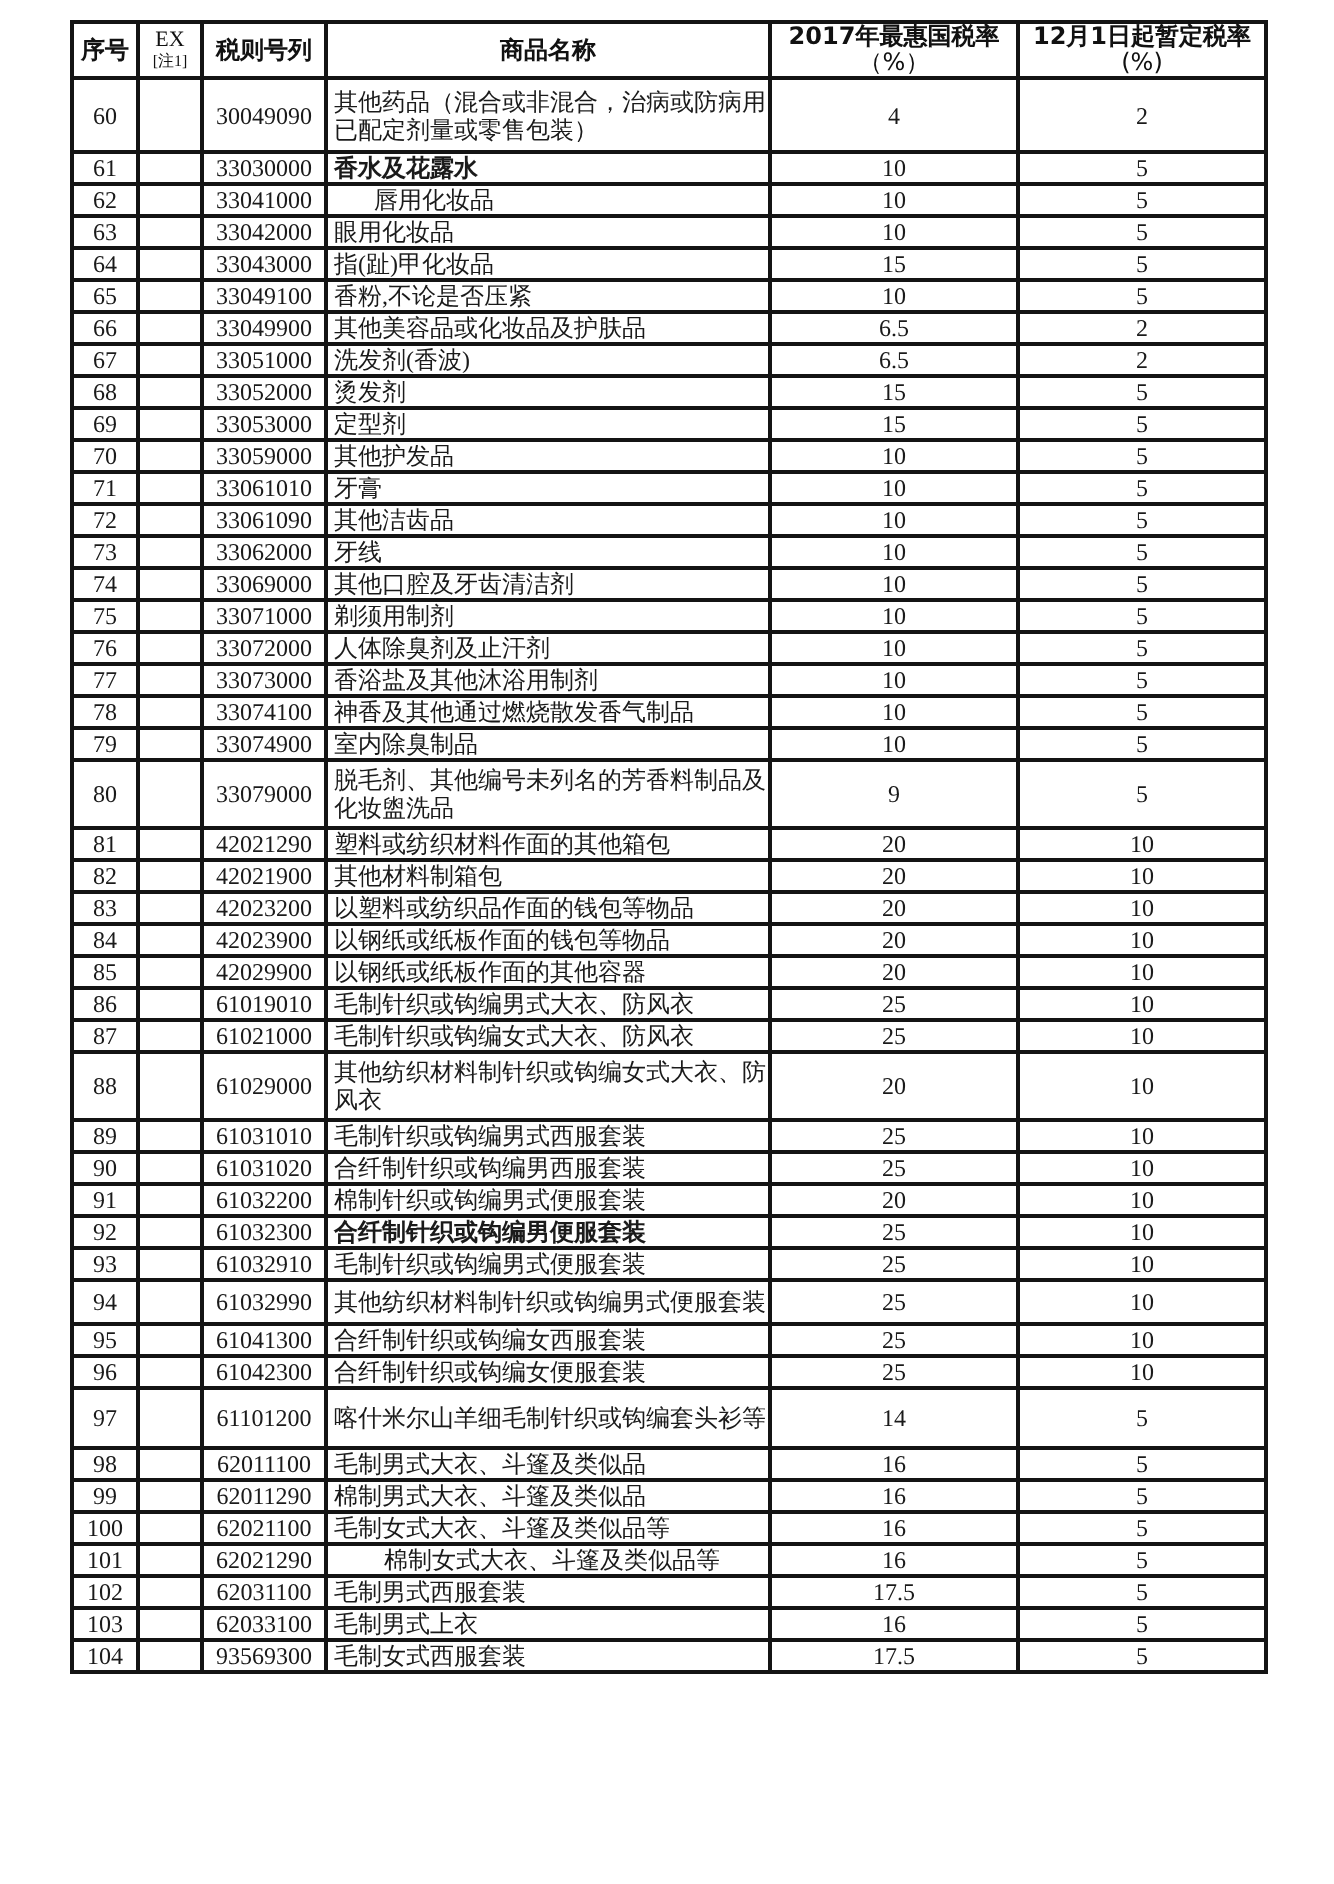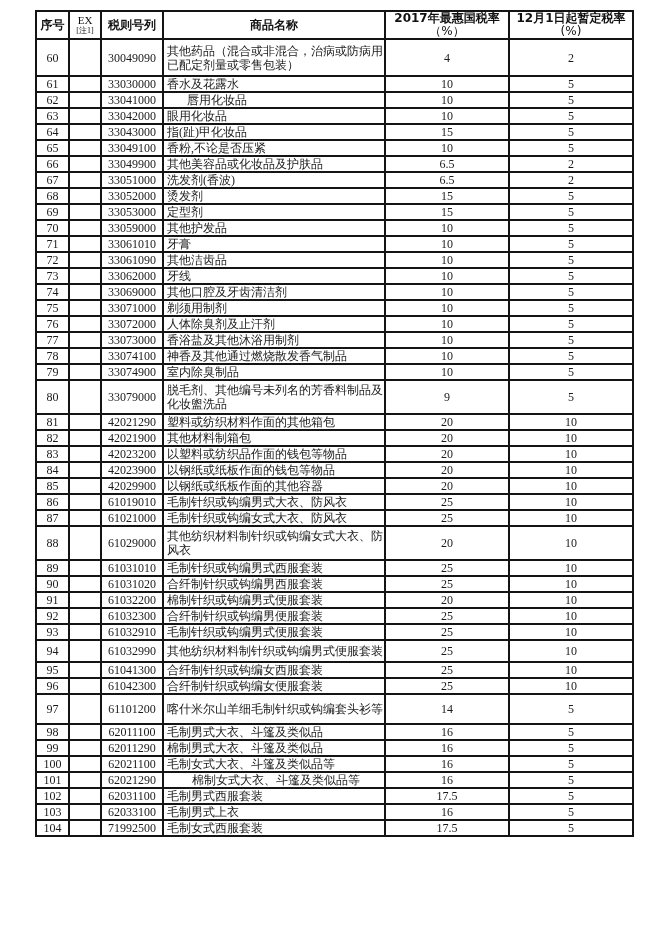--- a/index.html
+++ b/index.html
@@ -83,21 +83,21 @@
           <td class="center" style="height: 35px;"></td>
           <td class="center" style="height: 35px;">30049090</td>
           <td class="name" style="height: 35px; margin-left: 28px;">其他药品（混合或非混合，治病或防病用已配定剂量或零售包装）</td>
           <td class="center" style="height: 35px;">4</td>
           <td class="center" style="height: 35px;">2</td>
         </tr>
         <tr>
           <td class="center" style="height: 14px;">61</td>
           <td class="center" style="height: 14px;"></td>
           <td class="center" style="height: 14px;">33030000</td>
-          <td class="name" style="height: 14px;">香水及花露水</td>
+          <td class="name" style="height: 14px; font-weight: bold;">香水及花露水</td>
           <td class="center" style="height: 14px;">10</td>
           <td class="center" style="height: 14px;">5</td>
         </tr>
         <tr>
           <td class="center" style="height: 14px;">62</td>
           <td class="center" style="height: 14px;"></td>
           <td class="center" style="height: 14px;">33041000</td>
           <td class="name" style="height: 14px; padding-left: 23px;">唇用化妆品</td>
           <td class="center" style="height: 14px;">10</td>
           <td class="center" style="height: 14px;">5</td>
@@ -331,21 +331,21 @@
           <td class="center" style="height: 14px;"></td>
           <td class="center" style="height: 14px;">61032200</td>
           <td class="name" style="height: 14px;">棉制针织或钩编男式便服套装</td>
           <td class="center" style="height: 14px;">20</td>
           <td class="center" style="height: 14px;">10</td>
         </tr>
         <tr>
           <td class="center" style="height: 14px;">92</td>
           <td class="center" style="height: 14px;"></td>
           <td class="center" style="height: 14px;">61032300</td>
-          <td class="name" style="height: 14px;">合纤制针织或钩编男便服套装</td>
+          <td class="name" style="height: 14px; font-weight: bold;">合纤制针织或钩编男便服套装</td>
           <td class="center" style="height: 14px;">25</td>
           <td class="center" style="height: 14px;">10</td>
         </tr>
         <tr>
           <td class="center" style="height: 14px;">93</td>
           <td class="center" style="height: 14px;"></td>
           <td class="center" style="height: 14px;">61032910</td>
           <td class="name" style="height: 14px;">毛制针织或钩编男式便服套装</td>
           <td class="center" style="height: 14px;">25</td>
           <td class="center" style="height: 14px;">10</td>
@@ -426,20 +426,20 @@
           <td class="center" style="height: 14px;">103</td>
           <td class="center" style="height: 14px;"></td>
           <td class="center" style="height: 14px;">62033100</td>
           <td class="name" style="height: 14px;">毛制男式上衣</td>
           <td class="center" style="height: 14px;">16</td>
           <td class="center" style="height: 14px;">5</td>
         </tr>
         <tr>
           <td class="center" style="height: 14px;">104</td>
           <td class="center" style="height: 14px;"></td>
-          <td class="center" style="height: 14px;">71992500</td>
+          <td class="center" style="height: 14px;">93569300</td>
           <td class="name" style="height: 14px;">毛制女式西服套装</td>
           <td class="center" style="height: 14px;">17.5</td>
           <td class="center" style="height: 14px;">5</td>
         </tr>
       </tbody>
   </table>
 </div>
 
 </body></html>

